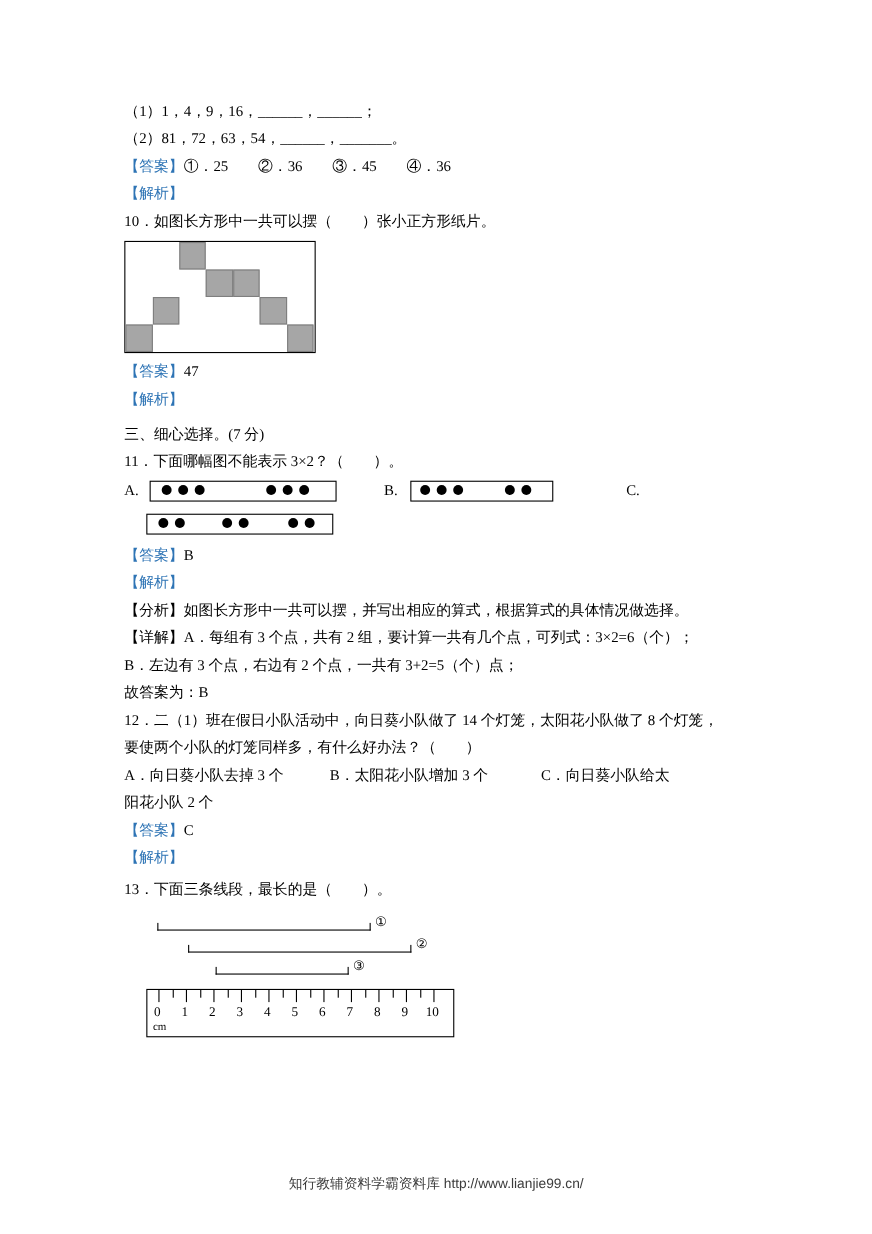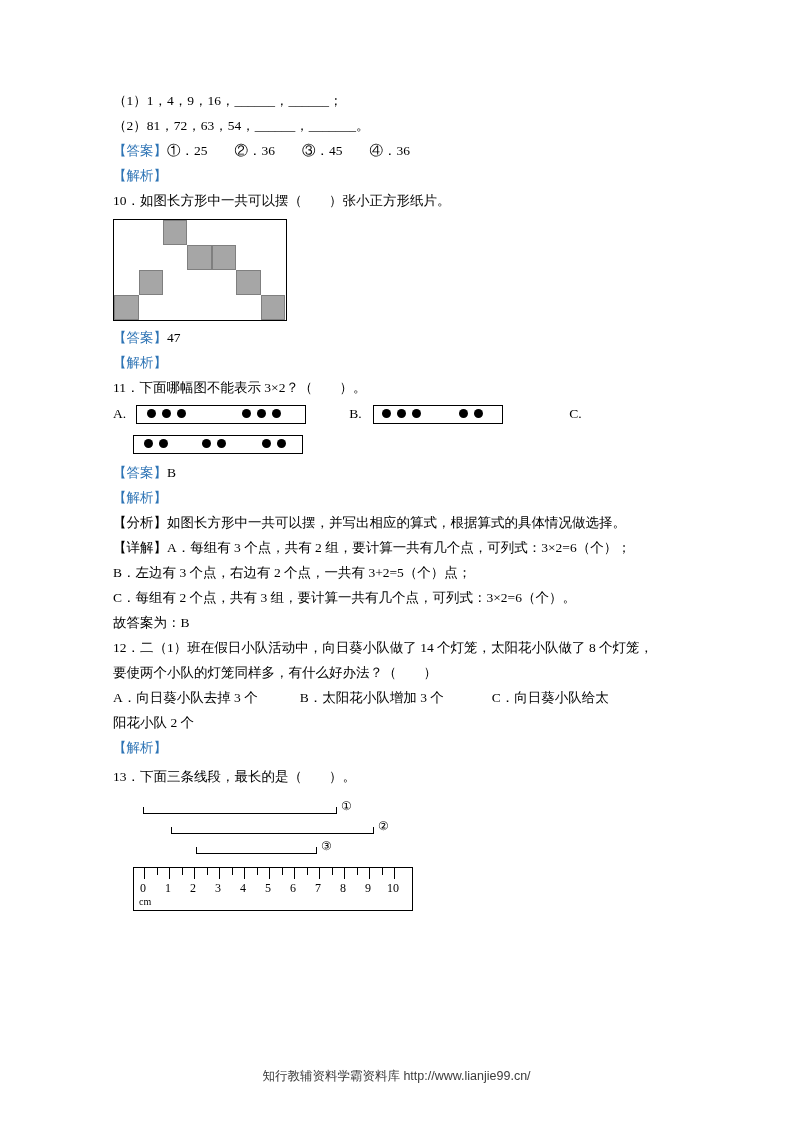--- a/index.html
+++ b/index.html
@@ -168,20 +168,21 @@
       <div class="cell" style="left:146.5px;top:75px;"></div>
     </div>
 
     <div class="ans-line">
       <span class="ans-label">【答案】</span><span>47</span>
     </div>
     <div class="ans-line">
       <span class="ans-label">【解析】</span>
     </div>
 
+    <div class="q-text" style="margin-top:7px;">三、细心选择。(7 分)</div>
 
     <div class="q-text">11．下面哪幅图不能表示 3×2？（　　）。</div>
 
     <div class="optrow" style="height:30px;">
       <span class="optlabel">A.</span>
       <span class="dotbox" style="width:170px;">
         <span class="dot" style="left:10px;"></span>
         <span class="dot" style="left:25px;"></span>
         <span class="dot" style="left:40px;"></span>
         <span class="dot" style="left:105px;"></span>
@@ -219,31 +220,33 @@
       <span class="ans-label">【解析】</span>
     </div>
 
     <div class="q-text">
       <span>【分析】</span><span>如图长方形中一共可以摆，并写出相应的算式，根据算式的具体情况做选择。</span>
     </div>
     <div class="q-text">
       <span>【详解】</span><span>A．每组有 3 个点，共有 2 组，要计算一共有几个点，可列式：3×2=6（个）；</span>
     </div>
     <div class="q-text">B．左边有 3 个点，右边有 2 个点，一共有 3+2=5（个）点；</div>
-    <div class="q-text">C．每组有 2 个点，共有 3 组，要计算一共有几个点，可列式：3×2=6（个）。</div>
     <div class="q-text">故答案为：B</div>
 
     <div class="q-text">12．二（1）班在假日小队活动中，向日葵小队做了 14 个灯笼，太阳花小队做了 8 个灯笼，</div>
     <div class="q-text">要使两个小队的灯笼同样多，有什么好办法？（　　）</div>
 
     <div class="q-text">
       <span>A．向日葵小队去掉 3 个</span><span style="display:inline-block;width:42px;"></span><span>B．太阳花小队增加 3 个</span><span style="display:inline-block;width:48px;"></span><span>C．向日葵小队给太</span>
     </div>
     <div class="q-text">阳花小队 2 个</div>
 
+    <div class="ans-line">
+      <span class="ans-label">【答案】</span><span>C</span>
+    </div>
     <div class="ans-line">
       <span class="ans-label">【解析】</span>
     </div>
 
     <div class="q-text" style="margin-top:4px;">13．下面三条线段，最长的是（　　）。</div>
 
     <div class="fig13">
       <div class="seg" style="left:10px; top:12px; width:194px;"></div>
       <span class="seglabel" style="left:208px; top:4px;">①</span>
 

